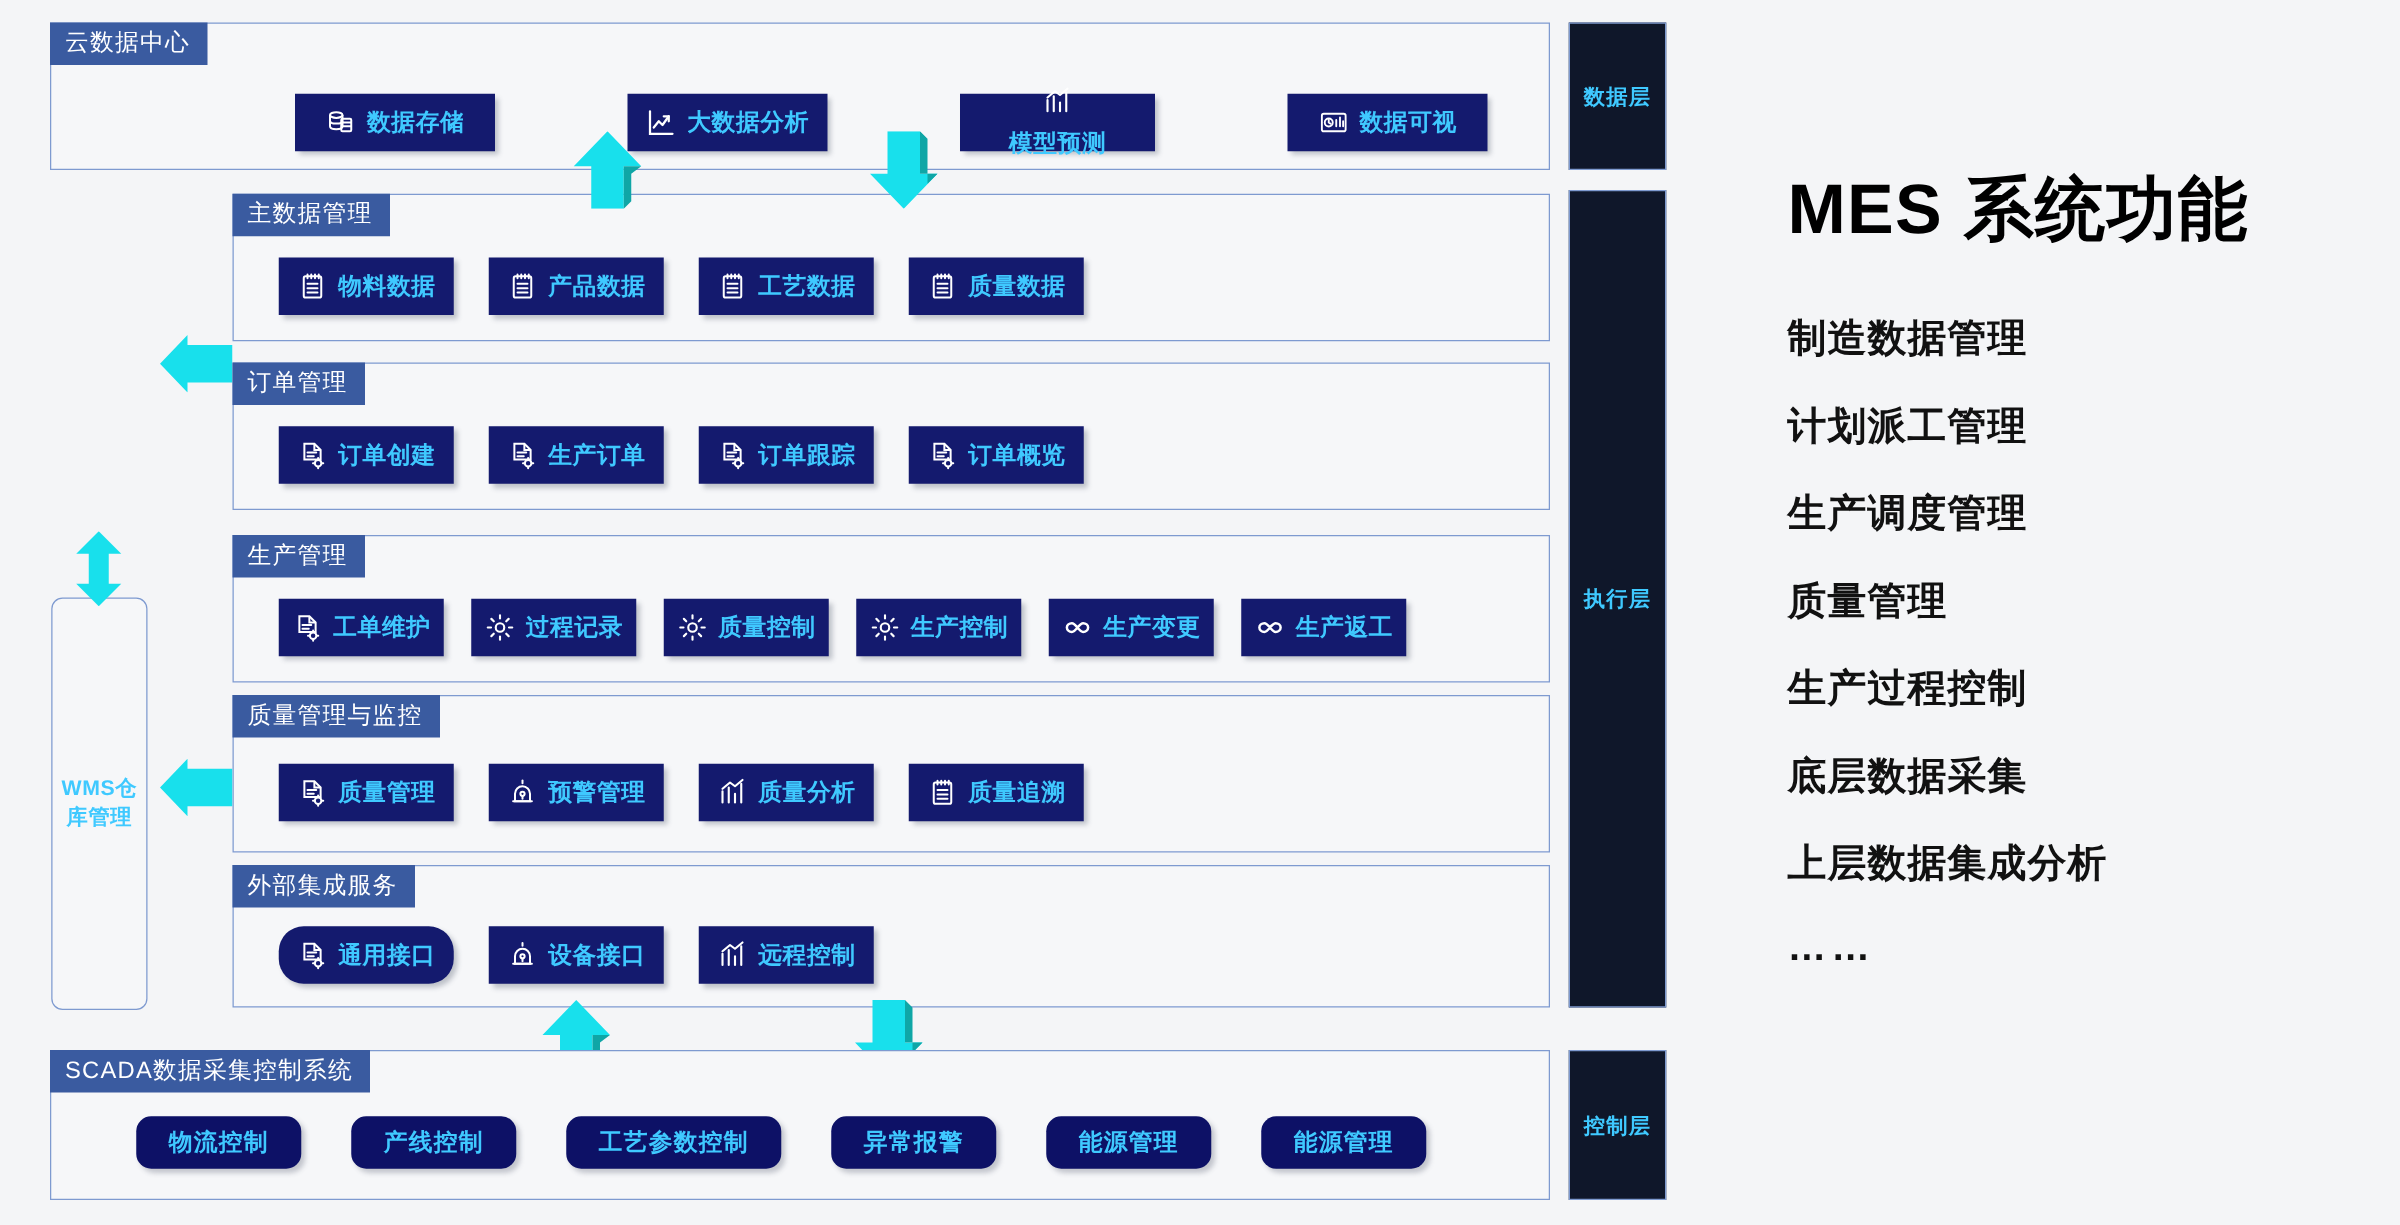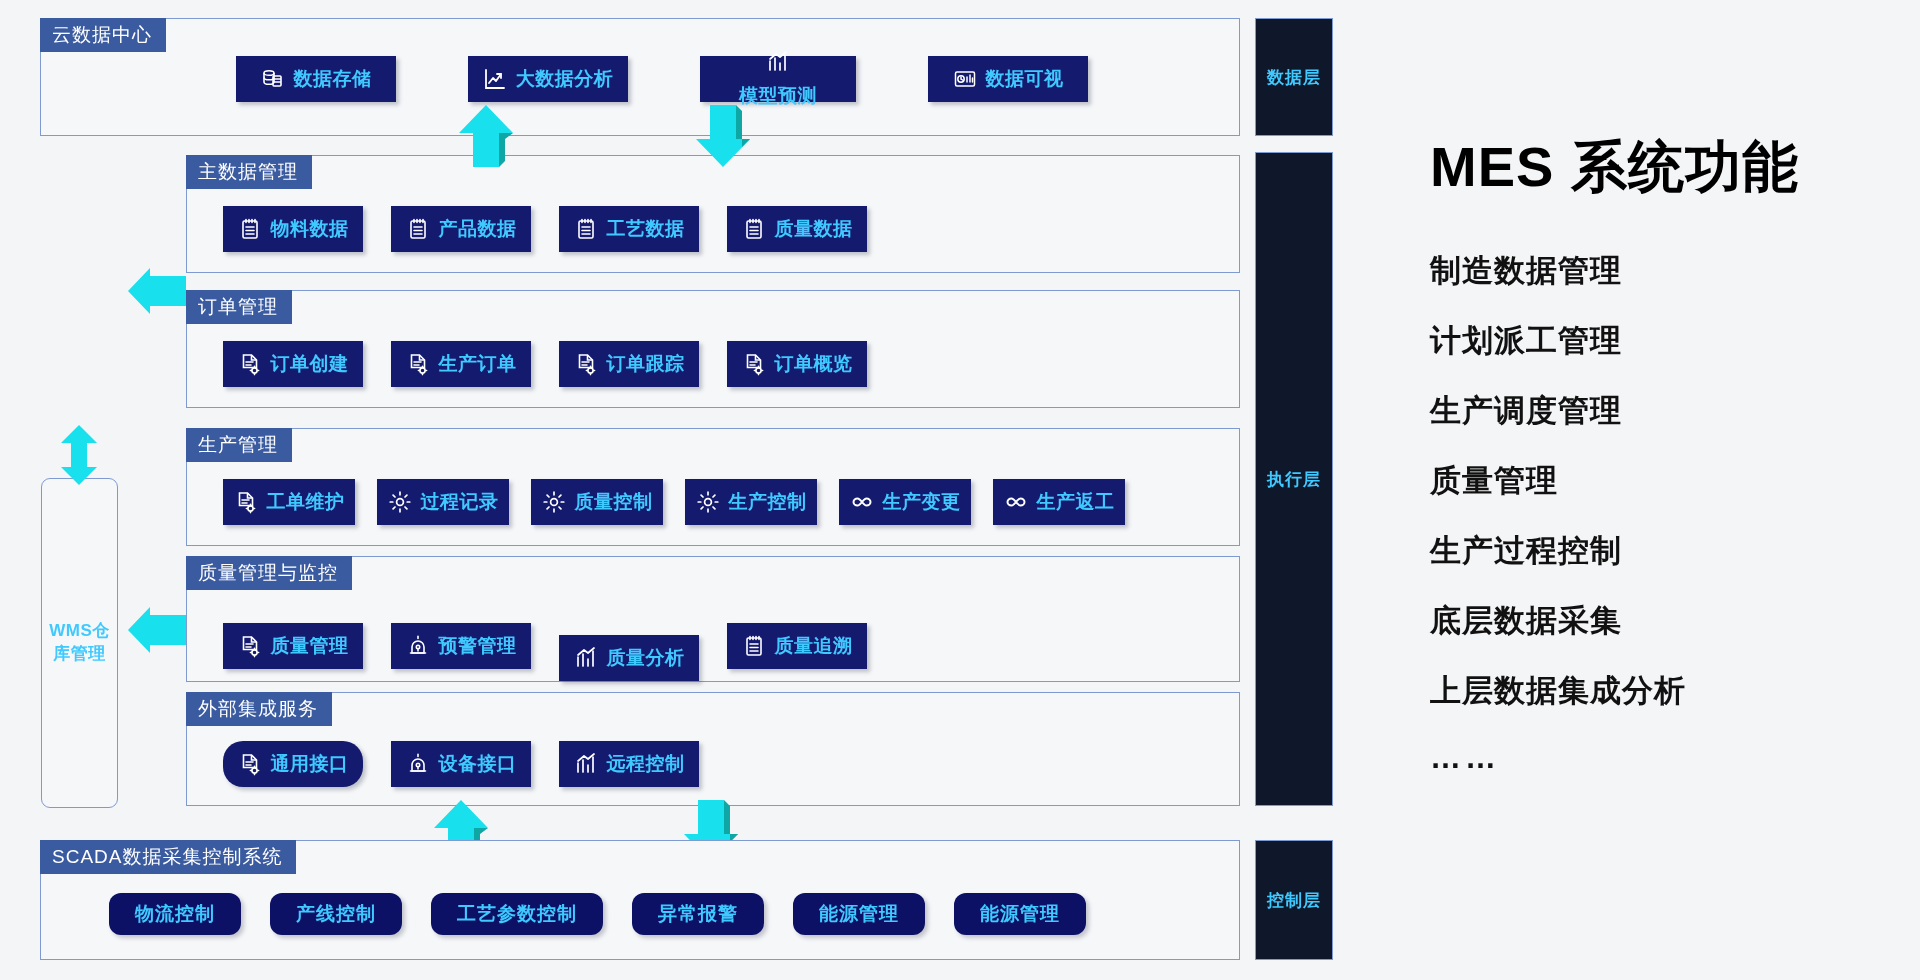--- a/index.html
+++ b/index.html
@@ -128,21 +128,21 @@
   }
   .feature.ellipsis { letter-spacing: 4px; }
 </style>
 </head>
 <body>
 
 <div id="root">
 
   <div class="panel" style="left:40px; top:18px; width:1200px; height:118px;">
     <div class="panel-tab">云数据中心</div>
-    <div class="tiles" style="left:195px; top:37px; gap:72px;">
+    <div class="tiles" style="left:195px; top:56px; gap:106px;">
 
       <div class="tile" style="width:160px;">
         <span class="ico">
           <svg viewBox="0 0 24 24" fill="none" stroke="#ffffff" stroke-width="1.6">
             <ellipse cx="8" cy="6" rx="5" ry="2.3"></ellipse>
             <path d="M3 6v9c0 1.3 2.2 2.3 5 2.3s5-1 5-2.3V6"></path>
             <path d="M3 10.5c0 1.3 2.2 2.3 5 2.3s5-1 5-2.3"></path>
             <rect x="12" y="9" width="8" height="10" rx="1"></rect>
             <path d="M12 12h8M12 15h8"></path>
           </svg>
@@ -376,21 +376,21 @@
           <svg viewBox="0 0 24 24" fill="none" stroke="#ffffff" stroke-width="1.6">
             <path d="M6 19v-6a6 6 0 0 1 12 0v6z"></path>
             <path d="M4.5 19h15" stroke-linecap="round"></path>
             <path d="M12 4.5V2.4" stroke-linecap="round"></path>
             <circle cx="12" cy="13" r="1.7"></circle>
             <path d="M12 14.7V17" stroke-linecap="round"></path>
           </svg>
         </span>
         <span>预警管理</span>
       </div>
-      <div class="tile" style="width:140px;margin-top:24px;">
+      <div class="tile" style="width:140px;">
         <span class="ico">
           <svg viewBox="0 0 24 24" fill="none" stroke="#ffffff" stroke-width="1.7">
             <path d="M4 20V11M9 20V8M14 20V13M19 20V5" stroke-linecap="round"></path>
             <path d="M4 9l6-5 4 3 6-5" stroke-linecap="round" stroke-linejoin="round"></path>
           </svg>
         </span>
         <span>质量分析</span>
       </div>
       <div class="tile" style="width:140px;">
         <span class="ico">
@@ -487,21 +487,21 @@
   </div>
   <div class="arrow" style="left:680px; top:800px; width:62px; height:62px;">
     <svg width="62" height="62" viewBox="0 0 62 62">
       <polygon points="31,62 58,34 44,34 44,0 18,0 18,34 4,34" fill="#18e0ec"></polygon>
       <polygon points="44,0 44,34 58,34 50,42 50,6" fill="#0fa6a6"></polygon>
     </svg>
   </div>
 
   <div class="panel" style="left:40px; top:840px; width:1200px; height:120px;">
     <div class="panel-tab">SCADA数据采集控制系统</div>
-    <div class="tiles" style="left:68px; top:52px; gap:29px;justify-content:flex-end;">
+    <div class="tiles" style="left:68px; top:52px; gap:40px;justify-content:flex-end;">
       <div class="pill" style="width:132px;">
         <span>物流控制</span>
       </div>
       <div class="pill" style="width:132px;">
         <span>产线控制</span>
       </div>
       <div class="pill" style="width:172px;">
         <span>工艺参数控制</span>
       </div>
       <div class="pill" style="width:132px;">

